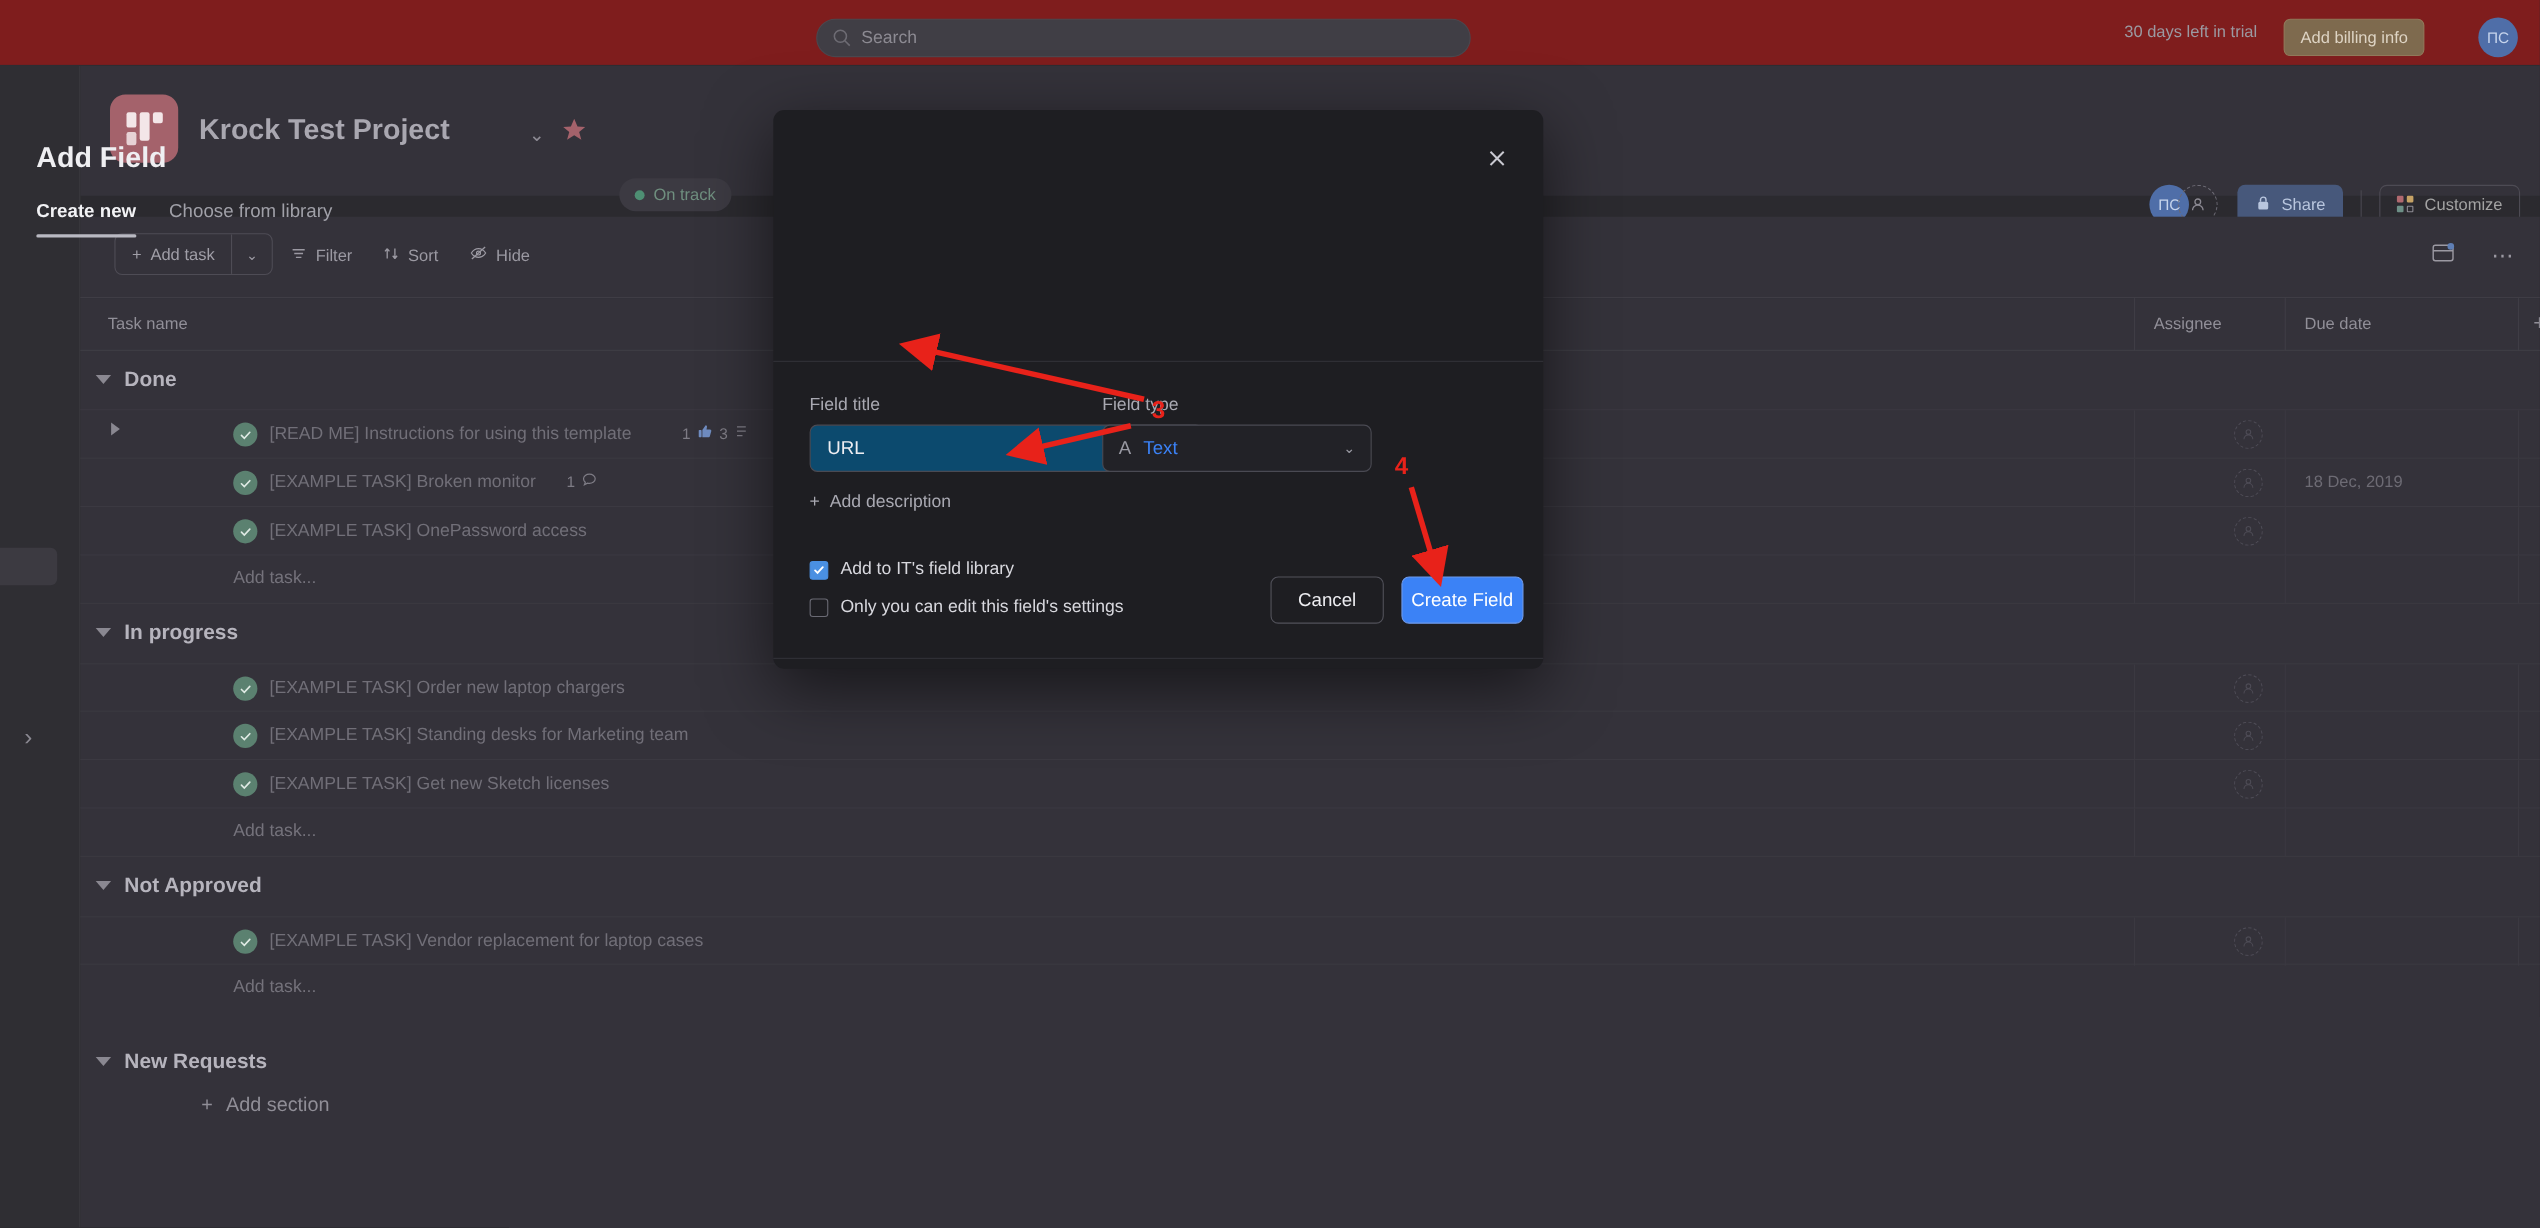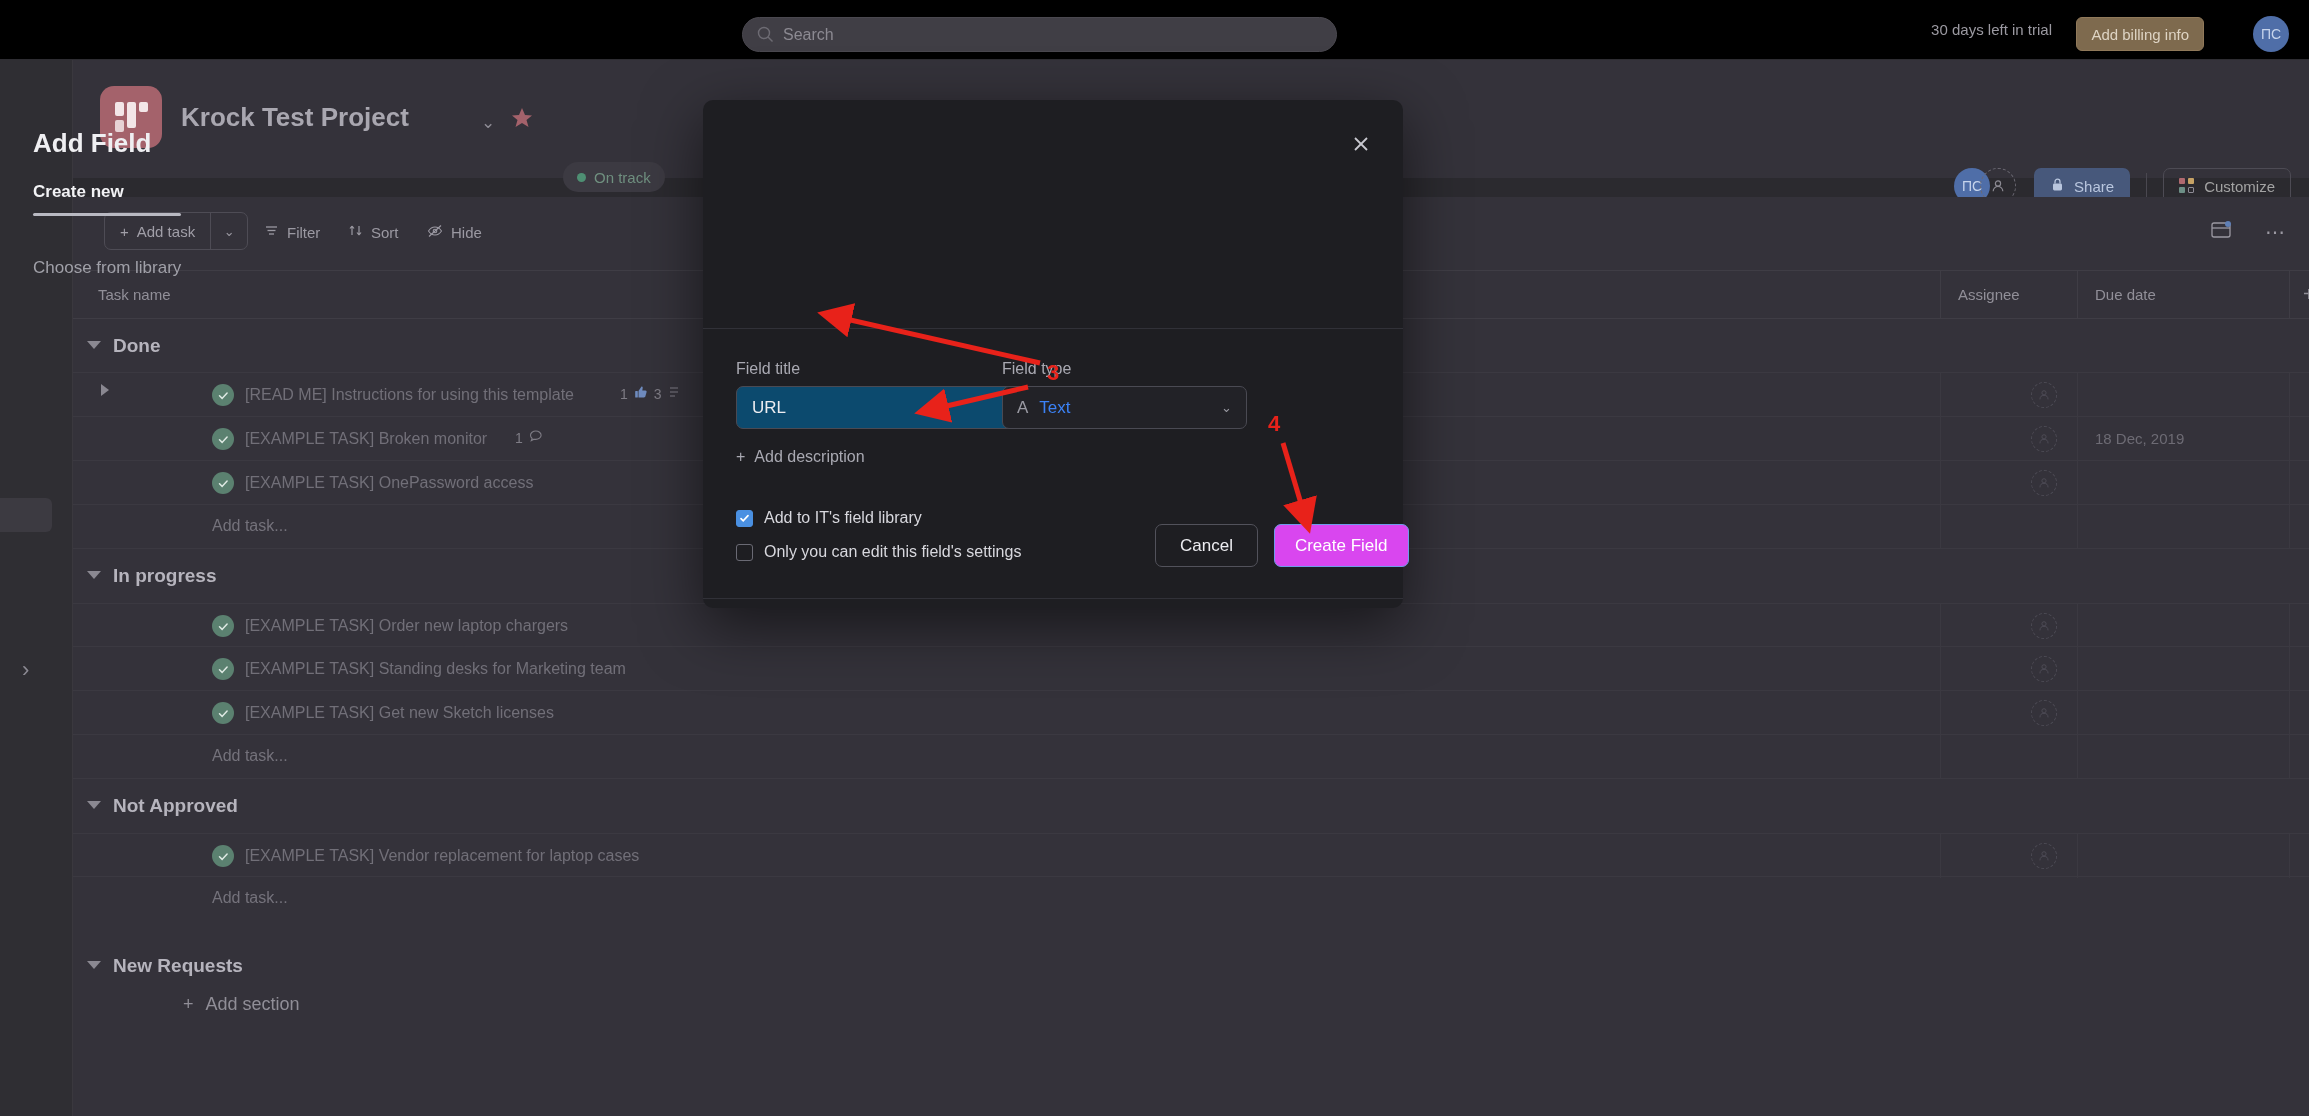--- a/index.html
+++ b/index.html
@@ -7,21 +7,21 @@
     width: 2309px; height: 1116px;
     background: #2b2a2f;
     font-family: "Liberation Sans", sans-serif;
     overflow: hidden;
   }
   #root { position: relative; width: 2309px; height: 1116px; }
 
   
   .topbar {
     position: absolute; left: 0; top: 0; width: 2309px; height: 60px;
-    background: #000000; border-bottom: 1px solid #2e2d32;
+    background: #7f1d1d; border-bottom: 1px solid #2e2d32;
     display: flex; align-items: center;
   }
   .search-box {
     position: absolute; left: 742px; top: 17px; width: 595px; height: 35px;
     background: #403e45; border: 1px solid #4a484f; border-radius: 18px;
     display: flex; align-items: center; padding: 0 14px; gap: 9px;
   }
   .search-box .s-ico { width: 17px; height: 17px; opacity: .5; display:block; }
   .search-placeholder { color: #8c8a92; font-size: 16px; }
   .trial-text {
@@ -207,21 +207,21 @@
 
   
   .modal {
     position: absolute; left: 703px; top: 100px; width: 700px; height: 508px;
     background: #1e1e22; border-radius: 10px;
     box-shadow: 0 18px 60px rgba(0,0,0,.55);
     z-index: 50;
   }
   .modal-title { position: absolute; left: 33px; top: 128px; color: #efeff2; font-size: 26px; font-weight: 700; }
   .modal-close { position: absolute; right: 28px; top: 30px; width: 28px; height: 28px; display:flex;align-items:center;justify-content:center; }
-  .modal-tabs { position: absolute; left: 33px; top: 182px; display: flex; gap: 42px; flex-direction: column; }
+  .modal-tabs { position: absolute; left: 33px; top: 182px; display: flex; gap: 30px; }
   .mtab { color: #a0a0a8; font-size: 17px; position: relative; padding-bottom: 14px; }
   .mtab.active { color: #f2f2f5; font-weight: 700; }
   .mtab.active::after { content:""; position:absolute; left:0; right:0; bottom:0; height:3px; background:#b9b9c2; border-radius:2px; }
 
   .fld-label { position: absolute; color: #a9a9b2; font-size: 16px; }
   .lbl-title { left: 33px; top: 31px; }
   .lbl-type  { left: 299px; top: 31px; }
 
   .text-input {
     position: absolute; left: 33px; top: 57px; width: 358px; height: 43px;
@@ -249,21 +249,21 @@
   .cbox.checked { background: #4a90e2; border-color: #4a90e2; }
   .cb-label { color: #d8d8de; font-size: 16px; }
 
   .btn-row { position: absolute; right: 28px; top: 516px; display: flex; align-items: center; gap: 16px; justify-content: space-between; }
   .btn-cancel {
     height: 43px; padding: 0 24px; background: transparent;
     border: 1px solid #52525b; border-radius: 7px;
     color: #ededf1; font-size: 17px; display: flex; align-items: center;
   }
   .btn-create {
-    height: 43px; padding: 0 20px; background: #d946ef;
+    height: 43px; padding: 0 8px; background: #3b82f6;
     border: 1px solid #6f9aea; border-radius: 7px;
     color: #ffffff; font-size: 17px; display: flex; align-items: center;
   }
 
   
   .annot-svg { position: absolute; left: 0; top: 0; width: 2309px; height: 1116px; z-index: 90; pointer-events: none; }
   .annot-num { position: absolute; color: #e8221a; font-size: 22px; font-weight: 700; z-index: 91; }
   .an3 { left: 1047px; top: 360px; }
   .an4 { left: 1268px; top: 411px; }
 </style>

